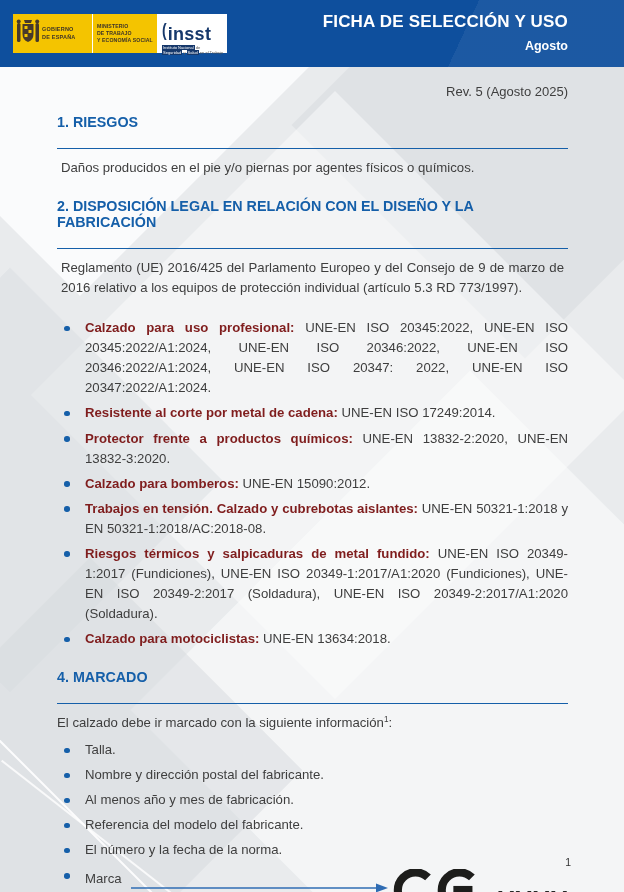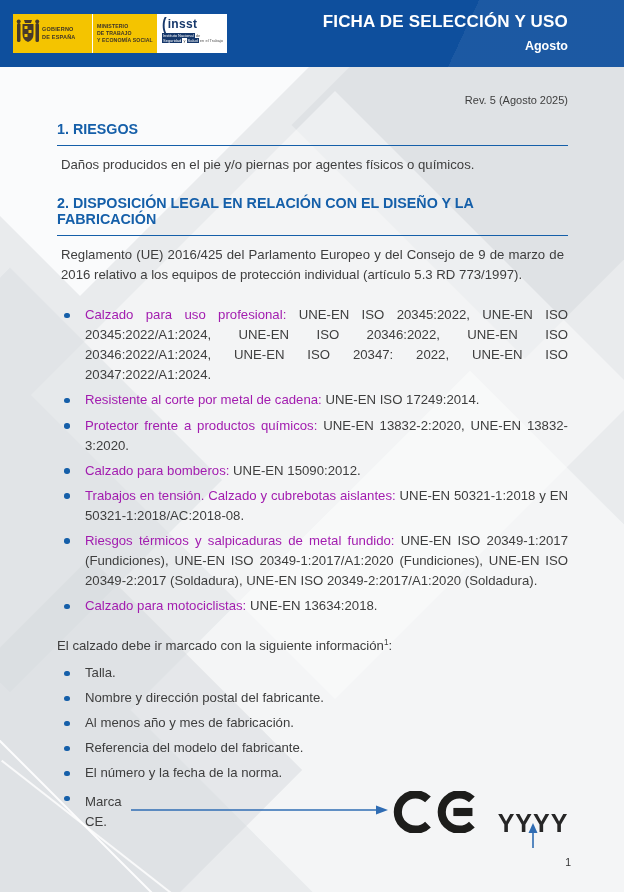--- a/index.html
+++ b/index.html
@@ -39,47 +39,47 @@
   .logo-gob, .logo-min {
     background:#f4c400; display:flex; align-items:center;
   }
   .logo-gob { width:76px; padding-left:3px; }
   .logo-min { width:60px; border-left:1px solid #fff; padding-left:4px; }
   .gob-text { font-size:5.5px; font-weight:bold; color:#3d3427; line-height:1.35; margin-left:2px; letter-spacing:0.2px; }
   .min-text { font-size:5.2px; font-weight:bold; color:#3d3427; line-height:1.35; letter-spacing:0.1px; }
   .logo-insst { background:#ffffff; width:70px; padding:3px 4px 2px 5px; box-sizing:border-box; }
   .insst-name-row { display:flex; align-items:center; }
   .insst-arc { color:#16386b; font-size:14px; font-weight:bold; line-height:1; margin-right:1px; transform:scaleY(1.25); display:inline-block; }
-  .insst-name { color:#16386b; font-size:12px; font-weight:bold; letter-spacing:0.3px; line-height:1; }
+  .insst-name { color:#16386b; font-size:18px; font-weight:bold; letter-spacing:0.3px; line-height:1;margin-top:8px; }
   .insst-sub { font-size:4px; line-height:1.3; color:#555; margin-top:2px; white-space:nowrap; }
   .chip { background:#16386b; color:#fff; padding:0 1px; }
   .header-titles { position:absolute; right:56px; top:12px; text-align:right; }
   .hd-title { color:#ffffff; font-size:17px; font-weight:bold; letter-spacing:0.2px; }
   .hd-sub { color:#ffffff; font-size:12.5px; font-weight:bold; margin-top:7px; }
 
   
   .content { position:relative; z-index:2; padding: 0 56px 0 57px; }
-  .rev { text-align:right; font-size:11px; color:#3e3e3e; margin:27px 0 15px; }
+  .rev { text-align:right; font-size:13px; color:#3e3e3e; margin:17px 0 15px; }
   .doc-section { margin-bottom: 20px; }
   .sec-title {
-    margin:0 0 9px; padding-bottom:8px;
+    margin:0 0 9px; padding-bottom:18px;
     font-size:14.3px; font-weight:bold; color:#155fa9;
     border-bottom:1.5px solid #155fa9;
   }
   .body-p { margin:4px; font-size:13.2px; line-height:1.52; text-align:justify; color:#3e3e3e; }
   ul.doc-list { list-style:none; margin:0; padding:0; }
   ul.doc-list li {
     position:relative; padding-left:28px; margin-bottom:5px;
     font-size:13.2px; line-height:1.52; text-align:justify; color:#3e3e3e;
   }
   ul.doc-list li::before {
     content:""; position:absolute; left:7px; top:7.5px;
     width:5.5px; height:5.5px; border-radius:50%; background:#155fa9;
   }
-  .lead { font-weight:normal; color:#a21caf; }
+  .lead { font-weight:bold; color:#7f1d1d; }
   .intro-p { margin:0 0 7px; }
   sup { font-size:62%; vertical-align:super; line-height:0; }
 
   
   li.marca-ce { display:flex; align-items:center; text-align:left; }
   .h-arrow { flex:none; margin:0 4px 0 8px; display:block; }
   .ce-assembly { display:flex; align-items:flex-end; position:relative; transform: translateY(3px); }
   .ce-svg { display:block; }
   .yyyy-wrap { position:relative; margin-left:10px; }
   .yyyy { font-size:25px; font-weight:bold; color:#262626; letter-spacing:1px; line-height:1; display:block; transform:translateY(-4px); }
@@ -174,20 +174,21 @@
         <li><span class="lead">Resistente al corte por metal de cadena:</span> <span>UNE-EN ISO 17249:2014.</span></li>
         <li><span class="lead">Protector frente a productos químicos:</span> <span>UNE-EN 13832-2:2020, UNE-EN 13832-3:2020.</span></li>
         <li><span class="lead">Calzado para bomberos:</span> <span>UNE-EN 15090:2012.</span></li>
         <li><span class="lead">Trabajos en tensión. Calzado y cubrebotas aislantes:</span> <span>UNE-EN 50321-1:2018 y EN 50321-1:2018/AC:2018-08.</span></li>
         <li><span class="lead">Riesgos térmicos y salpicaduras de metal fundido:</span> <span>UNE-EN ISO 20349-1:2017 (Fundiciones), UNE-EN ISO 20349-1:2017/A1:2020 (Fundiciones), UNE-EN ISO 20349-2:2017 (Soldadura), UNE-EN ISO 20349-2:2017/A1:2020 (Soldadura).</span></li>
         <li><span class="lead">Calzado para motociclistas:</span> <span>UNE-EN 13634:2018.</span></li>
       </ul>
     </div>
 
     <div class="doc-section">
+      <h2 class="sec-title">4. MARCADO</h2>
       <p class="body-p intro-p"><span>El calzado debe ir marcado con la siguiente información</span><sup>1</sup><span>:</span></p>
       <ul class="doc-list">
         <li>Talla.</li>
         <li>Nombre y dirección postal del fabricante.</li>
         <li>Al menos año y mes de fabricación.</li>
         <li>Referencia del modelo del fabricante.</li>
         <li>El número y la fecha de la norma.</li>
         <li class="marca-ce">
           <span>Marca CE.</span>
           <span class="h-arrow">

